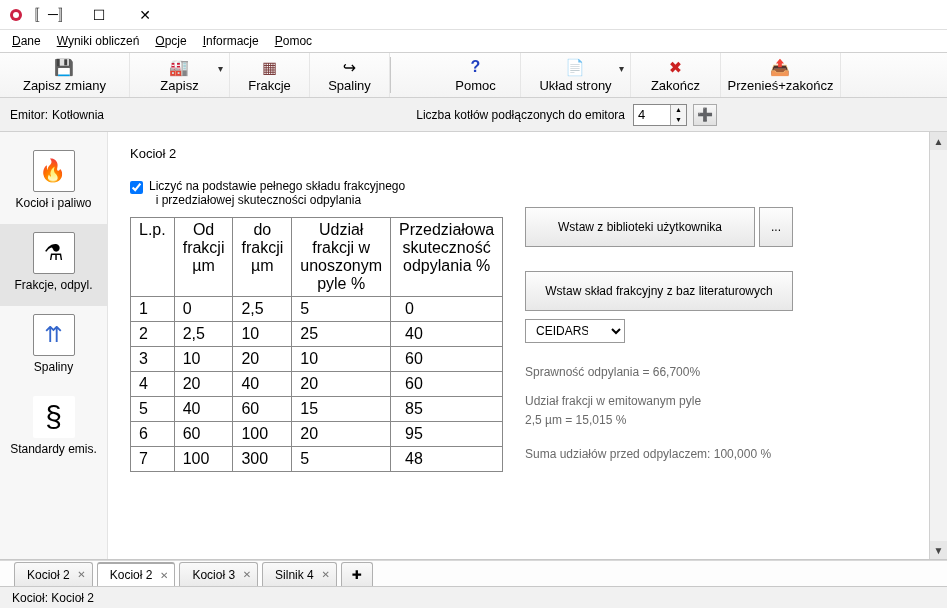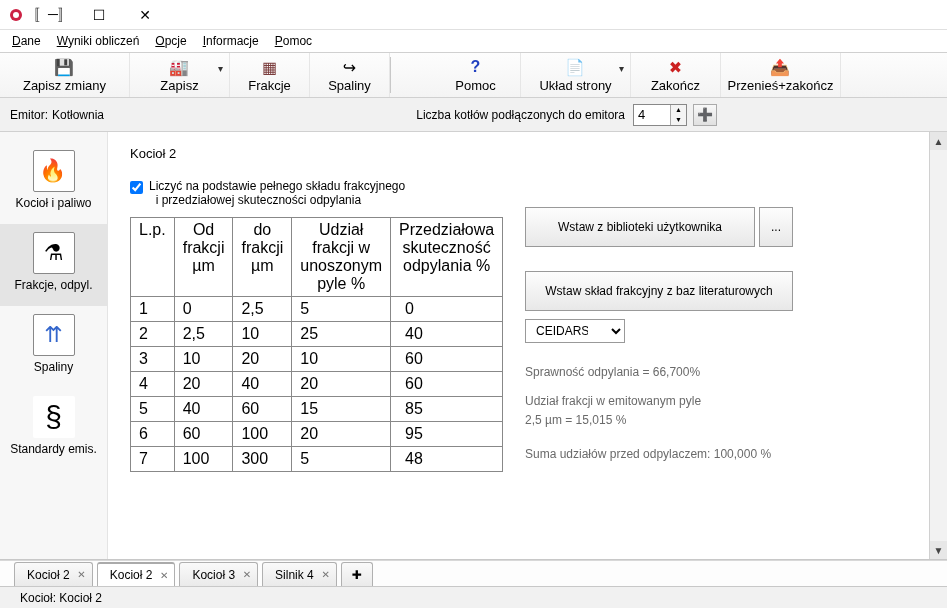--- a/index.html
+++ b/index.html
@@ -44,21 +44,21 @@
 table.frac { border-collapse: collapse; margin-top: 10px; }
 table.frac th, table.frac td { border: 1px solid #888; padding: 3px 8px; font-size: 16px; text-align: left; background: #fff; }
 table.frac th { font-weight: normal; text-align: center; vertical-align: top; }
 .statsbox { color: #6a6a6a; font-size: 12px; line-height: 1.6; margin-top: 20px; }
 select.db { height: 24px; border: 1px solid #999; background: #fff; padding: 0 20px 0 6px; font-size: 12px; width: 100px; margin-top: 8px; }
 .tabrow { height: 26px; display: flex; align-items: flex-end; padding-left: 14px; background: #fdfdfd; border-top: 1px solid #d8d8d8; }
 .tab { position: relative; height: 24px; padding: 0 22px 0 12px; border: 1px solid #b0b0b0; border-bottom: none; border-radius: 3px 3px 0 0; margin-right: 4px; display: flex; align-items: center; font-size: 12px; background: linear-gradient(#fafafa,#eaeaea); }
 .tab.active { background: #fff; border-top: 2px solid #aaa; }
 .tab .x { position: absolute; right: 6px; font-size: 10px; color: #777; }
 .tab.add { padding: 0 10px; }
-.statusbar { height: 22px; background: #f1f1f1; border-top: 1px solid #c8c8c8; display: flex; align-items: center; padding: 0 20px; font-size: 12px; }
+.statusbar { height: 22px; background: #f1f1f1; border-top: 1px solid #c8c8c8; display: flex; align-items: center; padding: 0 12px; font-size: 12px; }
 .h1 { font-size: 13px; font-weight: normal; }
 </style>
 </head>
 <body>
 
 <div class="titlebar">
   <svg class="app-icon" viewBox="0 0 16 16">
       <circle cx="8" cy="8" r="6" fill="#c24"></circle>
       <circle cx="8" cy="8" r="3" fill="#fff"></circle>
     </svg>

